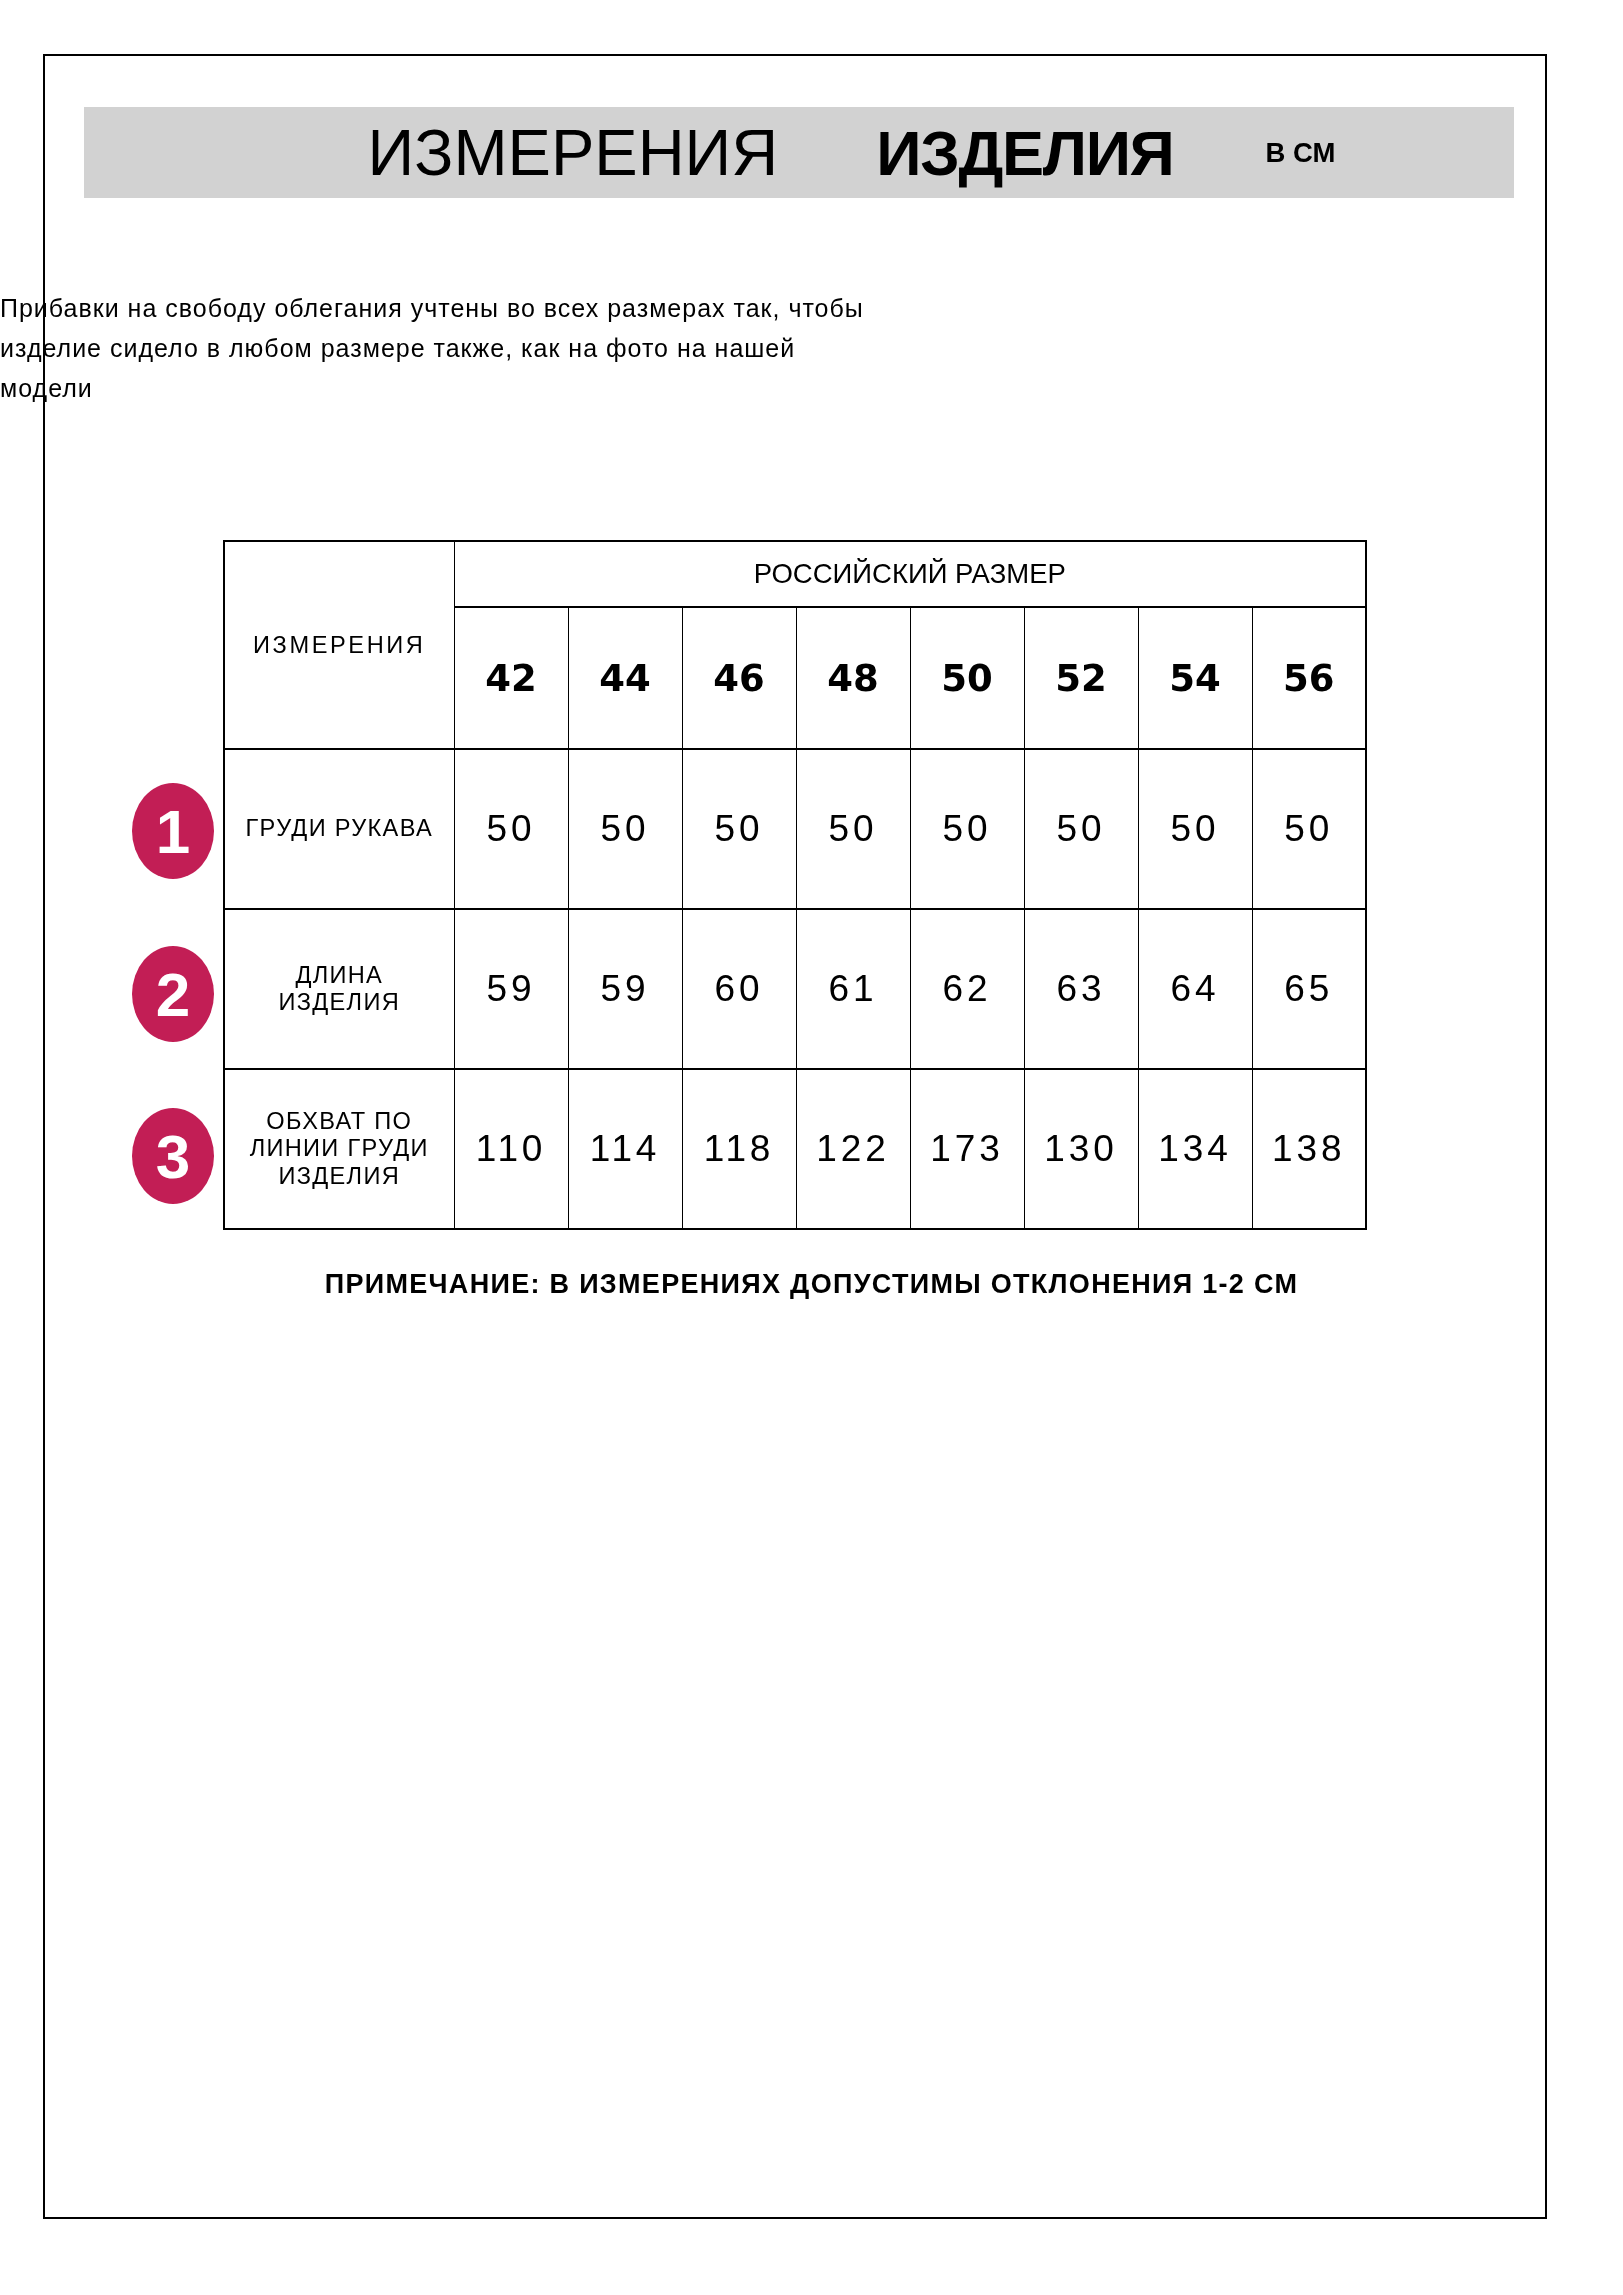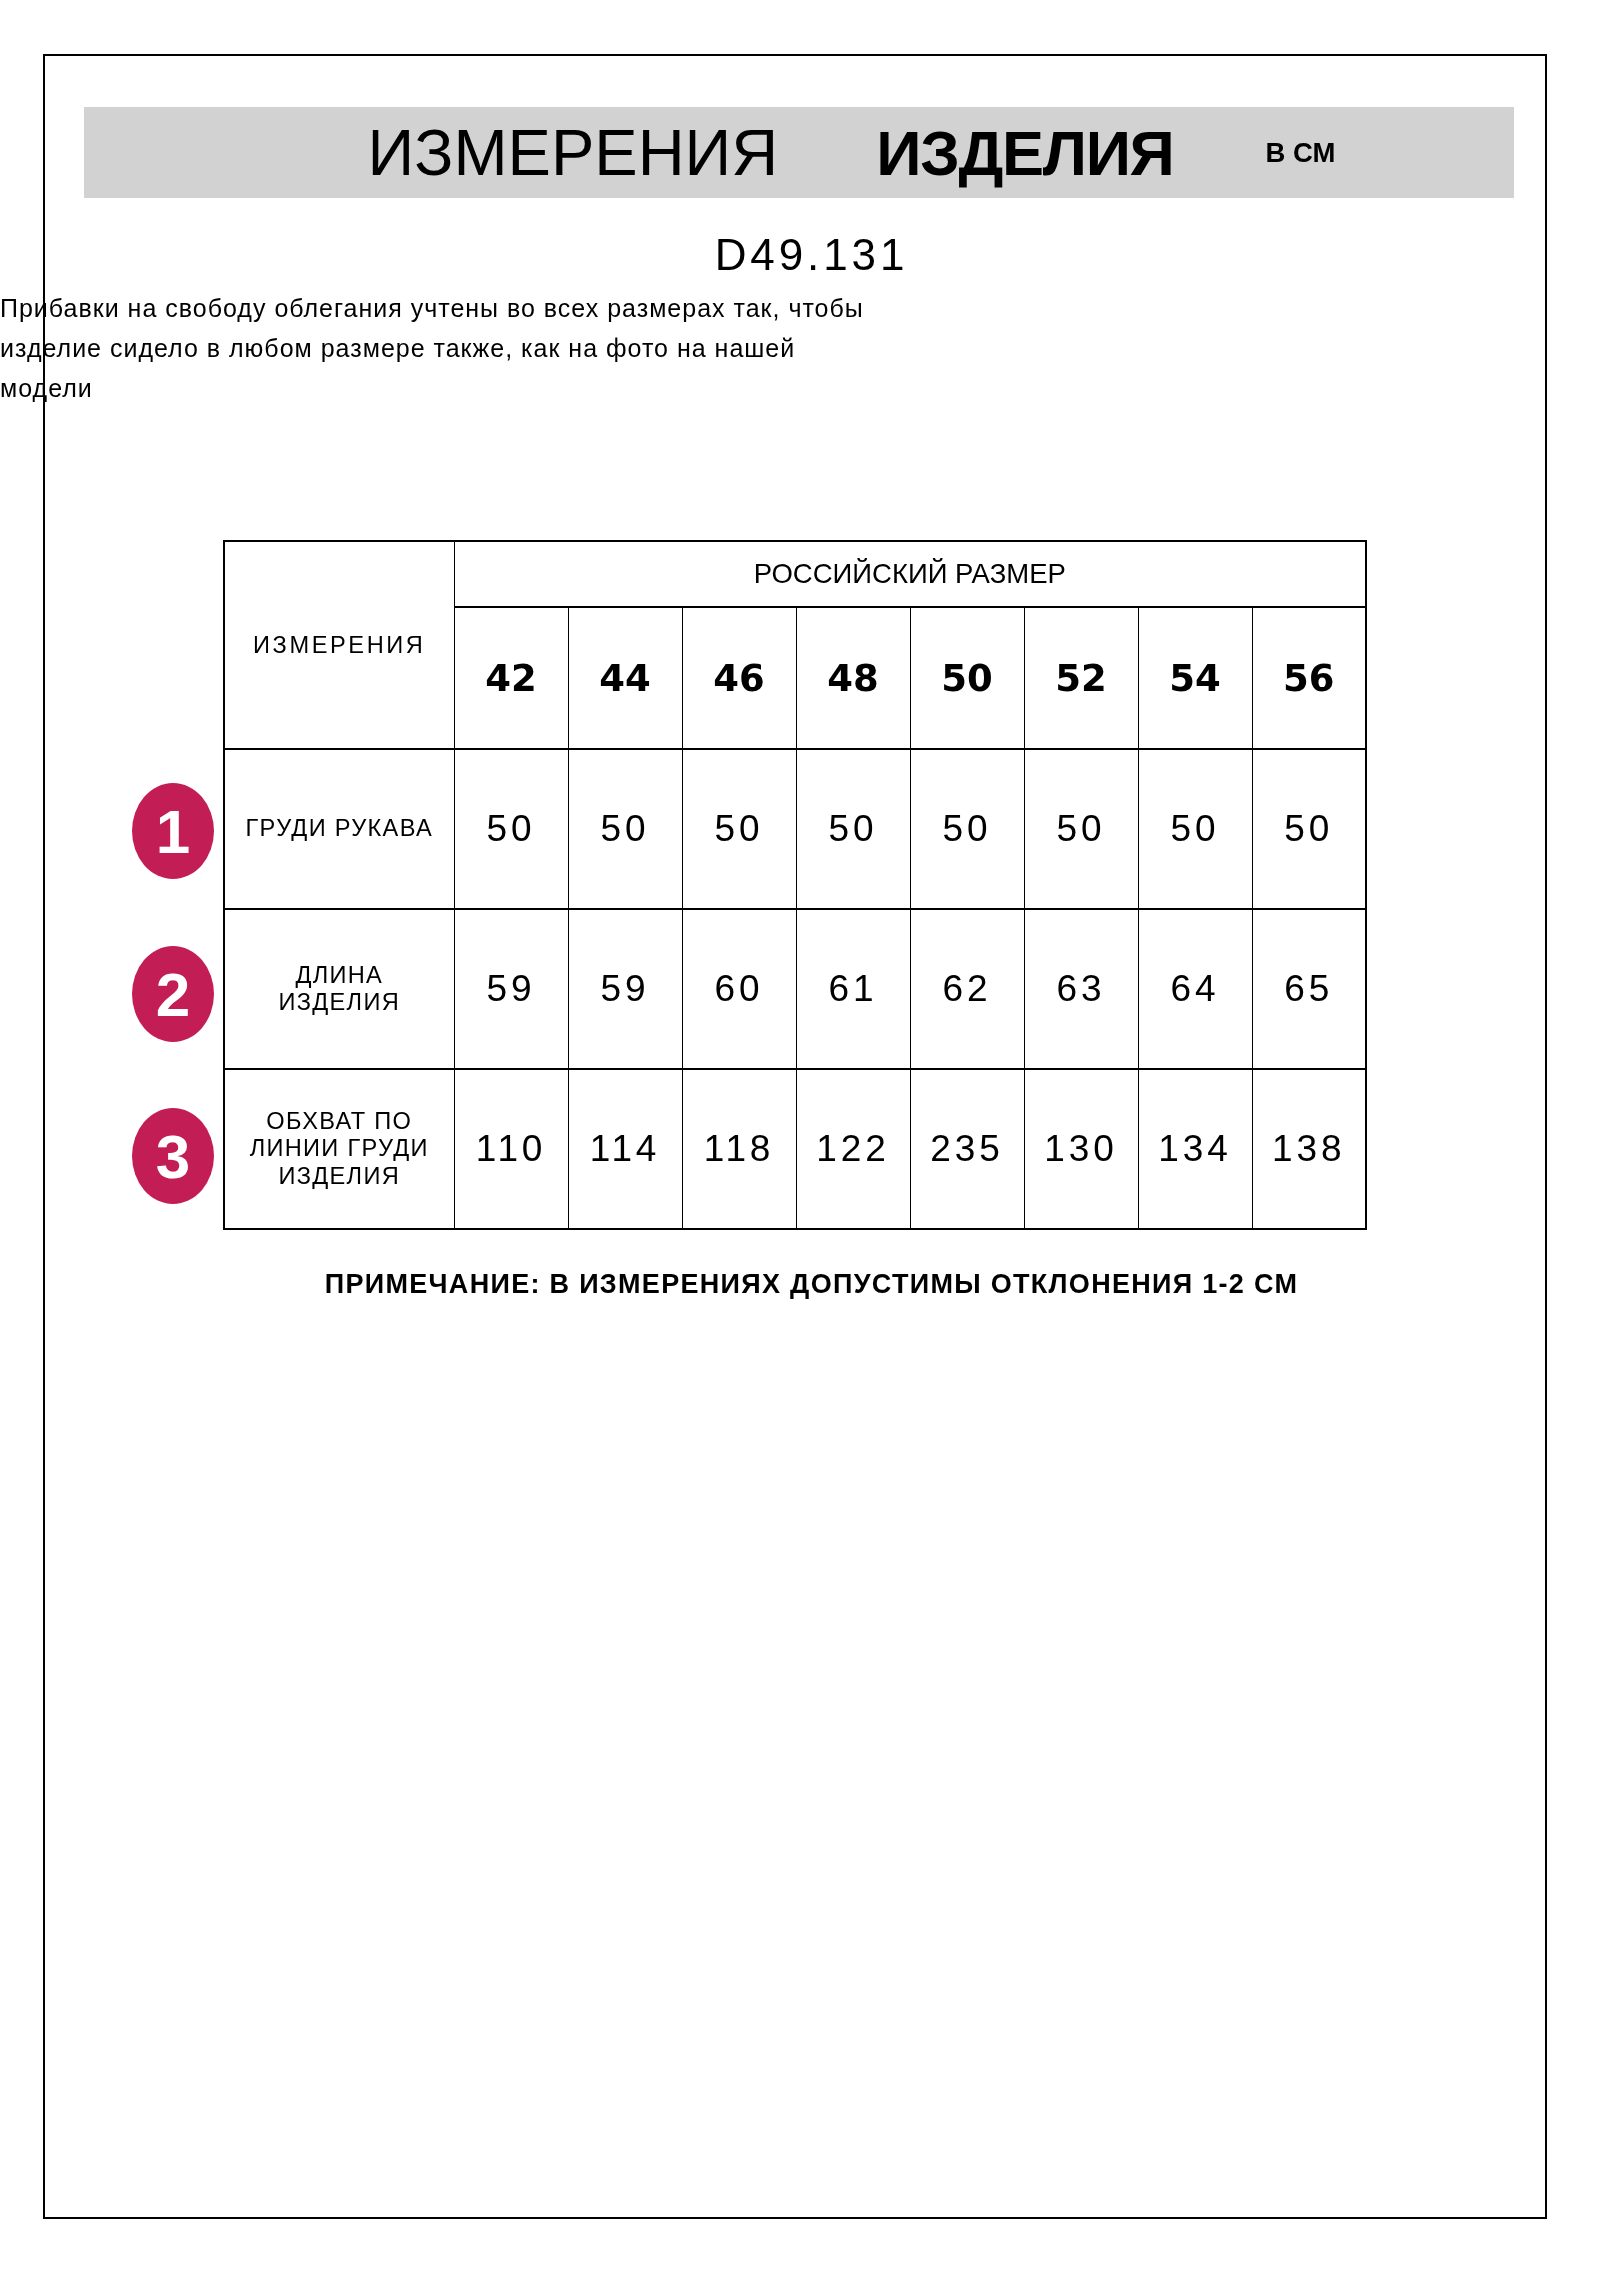--- a/index.html
+++ b/index.html
@@ -159,21 +159,20 @@
 <div class="page">
 
   <div class="frame"></div>
 
   <div class="title-bar">
     <span class="t-word">ИЗМЕРЕНИЯ</span>
     <span class="t-word t-bold">ИЗДЕЛИЯ</span>
     <span class="t-unit">В СМ</span>
   </div>
 
-  <div class="code">D49.131</div>
 
   <div class="subtitle">Прибавки на свободу облегания учтены во всех размерах так, чтобы
 изделие сидело в любом размере также, как на фото на нашей
 модели</div>
 
   <table class="size-table">
     <colgroup>
       <col style="width:230px">
       <col style="width:114px">
         <col style="width:114px">
@@ -223,21 +222,21 @@
         <td class="val">65</td>
       </tr>
       <tr class="r-data">
         <td class="label">ОБХВАТ ПО
 ЛИНИИ ГРУДИ
 ИЗДЕЛИЯ</td>
         <td class="val">110</td>
         <td class="val">114</td>
         <td class="val">118</td>
         <td class="val">122</td>
-        <td class="val">235</td>
+        <td class="val">173</td>
         <td class="val">130</td>
         <td class="val">134</td>
         <td class="val">138</td>
       </tr>
     </tbody>
   </table>
 
   <div class="badge b1">1</div>
   <div class="badge b2">2</div>
   <div class="badge b3">3</div>

